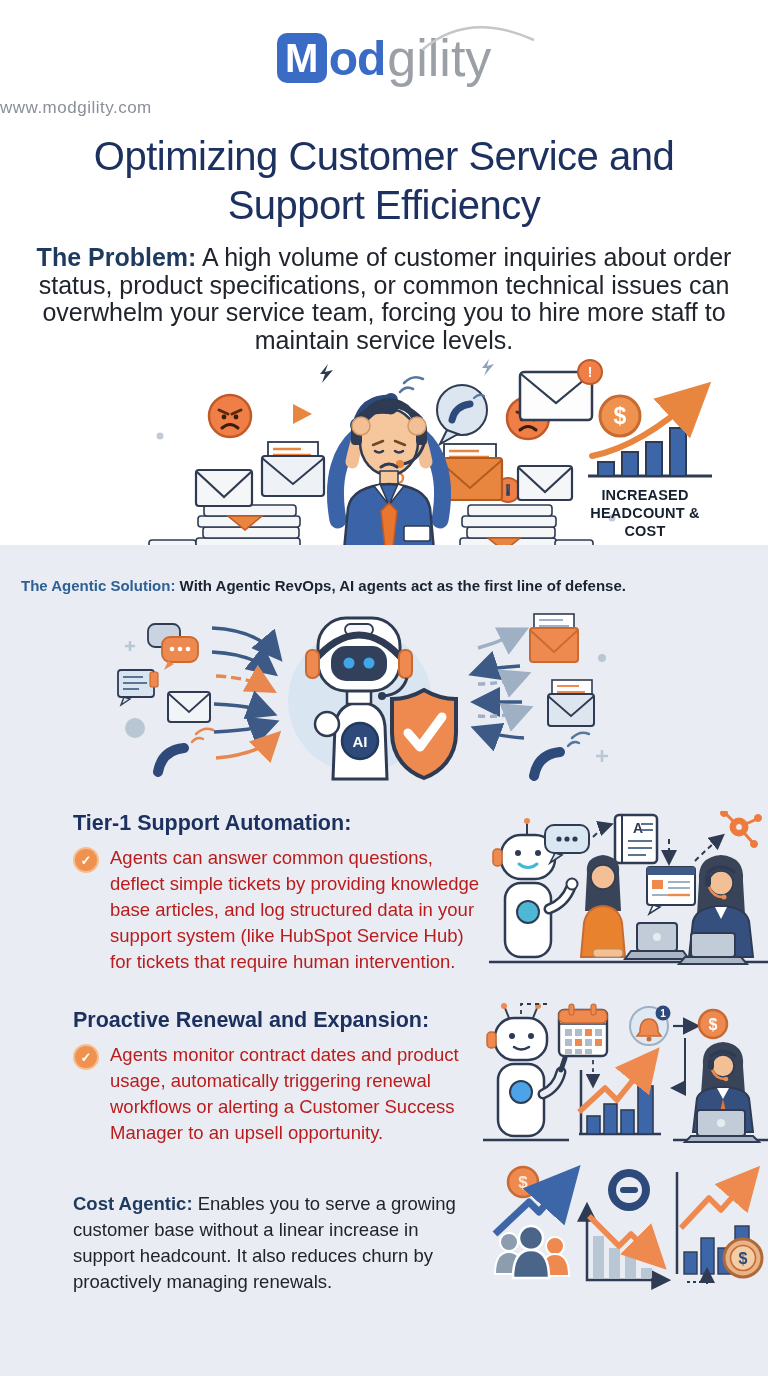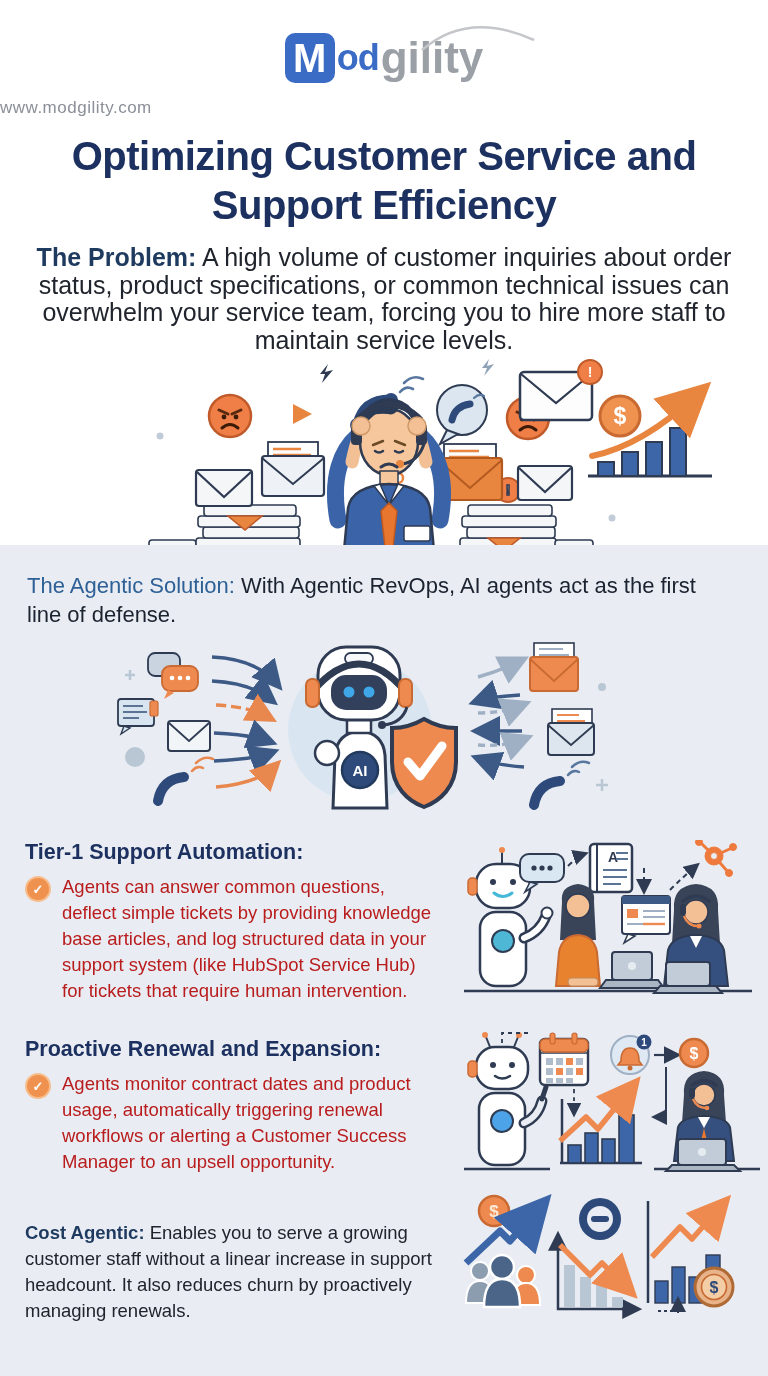--- a/index.html
+++ b/index.html
@@ -6,41 +6,41 @@
   .page{position:relative;width:768px;height:1376px;background:#ffffff;overflow:hidden;
         font-family:"Liberation Sans",sans-serif;color:#20242c;}
   svg text{font-family:"Liberation Sans",sans-serif;}
 
   
   .top{position:relative;width:768px;height:545px;background:#ffffff;}
   .logo-wrap{position:relative;padding-top:26px;display:flex;justify-content:center;align-items:center;gap:2px;height:64px;}
   .logo-arc{position:absolute;top:18px;left:418px;}
   .m-badge{width:50px;height:50px;background:#3a6bc5;border-radius:10px;color:#fff;
            font-size:40px;font-weight:bold;display:flex;align-items:center;justify-content:center;}
-  .logo-bold{font-size:36px;font-weight:bold;color:#3a6bc5;letter-spacing:-1px;}
-  .logo-light{font-size:44px;font-weight:700;color:#9aa0a6;letter-spacing:0px;}
+  .logo-bold{font-size:48px;font-weight:bold;color:#3a6bc5;letter-spacing:-1px;}
+  .logo-light{font-size:52px;font-weight:400;color:#9aa0a6;letter-spacing:0px;}
   .site{margin-top:8px;text-align:left;font-size:17px;color:#8a8f98;letter-spacing:.5px;}
   .title{margin:14px auto 0;width:680px;text-align:center;font-size:40px;line-height:49px;
-         font-weight:bold;color:#1d3160;letter-spacing:-0.5px;}
+         font-weight:normal;color:#1d3160;letter-spacing:-0.5px;}
   .problem-p{margin:14px auto 0;width:702px;text-align:center;font-size:25px;line-height:27.5px;color:#20242c;}
   .lbl-navy{font-weight:bold;color:#1e3a5f;}
   .illus-problem{position:relative;width:768px;height:220px;margin-top:4px;}
   .chart-caption{position:absolute;left:586px;top:128px;width:118px;text-align:center;
                  font-size:14.5px;line-height:18px;font-weight:bold;color:#15202f;letter-spacing:.2px;}
 
   
   .bottom{position:relative;width:768px;height:831px;background:#e9edf3;}
-  .sol-head{padding:26px 56px 0 27px;font-size:22px;line-height:29px;font-weight:normal;}
+  .sol-head{padding:26px 56px 0 21px;font-size:15px;line-height:29px;font-weight:bold;}
   .lbl-blue{color:#2e6096;}
   .sol-head .dark{color:#1b2230;}
   .illus-solution{display:block;margin-top:6px;}
   .agent-caption{margin-top:2px;text-align:center;font-size:17px;font-weight:bold;color:#16202e;letter-spacing:.6px;}
 
   .row{display:flex;align-items:flex-start;margin-top:30px;}
-  .row .txt{flex:0 0 408px;padding-left:25px;}
+  .row .txt{flex:0 0 408px;padding-left:73px;}
   .sec-head{font-size:21.5px;font-weight:bold;color:#1d3160;margin:0 0 9px 0;}
   .bullet{display:flex;gap:11px;}
   .check{flex:none;width:22px;height:22px;margin-top:2px;border-radius:50%;background:#f0924f;
          border:2px solid #f7bd8d;color:#fff;font-size:13px;font-weight:bold;
          display:flex;align-items:center;justify-content:center;}
   .btxt{font-size:18.5px;line-height:26px;color:#b91c1c;}
   .row .pic{flex:1;display:flex;justify-content:flex-end;padding-right:6px;}
   .cost-p{font-size:18.5px;line-height:26px;color:#20242c;}
   .mt-renew{margin-top:32px;}
   .mt-cost{margin-top:22px;}
@@ -205,20 +205,21 @@
             <rect x="598" y="104" width="16" height="14"></rect>
               <rect x="622" y="94" width="16" height="24"></rect>
             <rect x="646" y="84" width="16" height="34"></rect>
               <rect x="670" y="70" width="16" height="48"></rect>
           </g>
           <path d="M592,98 Q642,88 698,36" fill="none" stroke="#e8853f" stroke-width="6" stroke-linecap="round" marker-end="url(#pmo)"></path>
           <circle cx="620" cy="58" r="20" fill="#f0924f" stroke="#c96a33" stroke-width="3"></circle>
           <text x="620" y="66" text-anchor="middle" font-size="23" font-weight="bold" fill="#fff">$</text>
         </g>
       </svg>
+      <div class="chart-caption">INCREASED HEADCOUNT &amp; COST</div>
     </div>
   </div>
 
   <div class="bottom">
 
     <div class="sol-head"><span class="lbl-blue">The Agentic Solution:</span><span class="dark"> With Agentic RevOps, AI agents act as the first line of defense.</span></div>
 
     <svg class="illus-solution" width="768" height="175" viewBox="0 0 768 175">
       <defs>
         <marker id="sn" markerWidth="9" markerHeight="9" refX="6" refY="4.5" orient="auto">
@@ -521,21 +522,21 @@
             <rect x="216" y="110" width="48" height="26" rx="3" fill="#c2ccd8" stroke="#2e3b52" stroke-width="2"></rect>
             <circle cx="240" cy="123" r="4" fill="#e6ebf0"></circle>
             <path d="M210,136 h62 l6,6 h-74 Z" fill="#aab6c4" stroke="#2e3b52" stroke-width="2"></path>
           </g>
         </svg>
       </div>
     </div>
 
     <div class="row mt-cost">
       <div class="txt">
-        <p class="cost-p"><span class="lbl-navy">Cost Agentic:</span><span> Enables you to serve a growing customer staff without a linear increase in support headcount. It also reduces churn by proactively managing renewals.</span></p>
+        <p class="cost-p"><span class="lbl-navy">Cost Agentic:</span><span> Enables you to serve a growing customer base without a linear increase in support headcount. It also reduces churn by proactively managing renewals.</span></p>
       </div>
       <div class="pic pic-cost">
         <svg width="310" height="140" viewBox="0 0 310 140">
           <defs>
             <marker id="cb" markerWidth="8" markerHeight="8" refX="5.5" refY="4" orient="auto">
                 <path d="M0,0 L8,4 L0,8 Z" fill="#3d66a8"></path>
               </marker>
             <marker id="co" markerWidth="8" markerHeight="8" refX="5.5" refY="4" orient="auto">
                 <path d="M0,0 L8,4 L0,8 Z" fill="#ee8a4f"></path>
               </marker>

